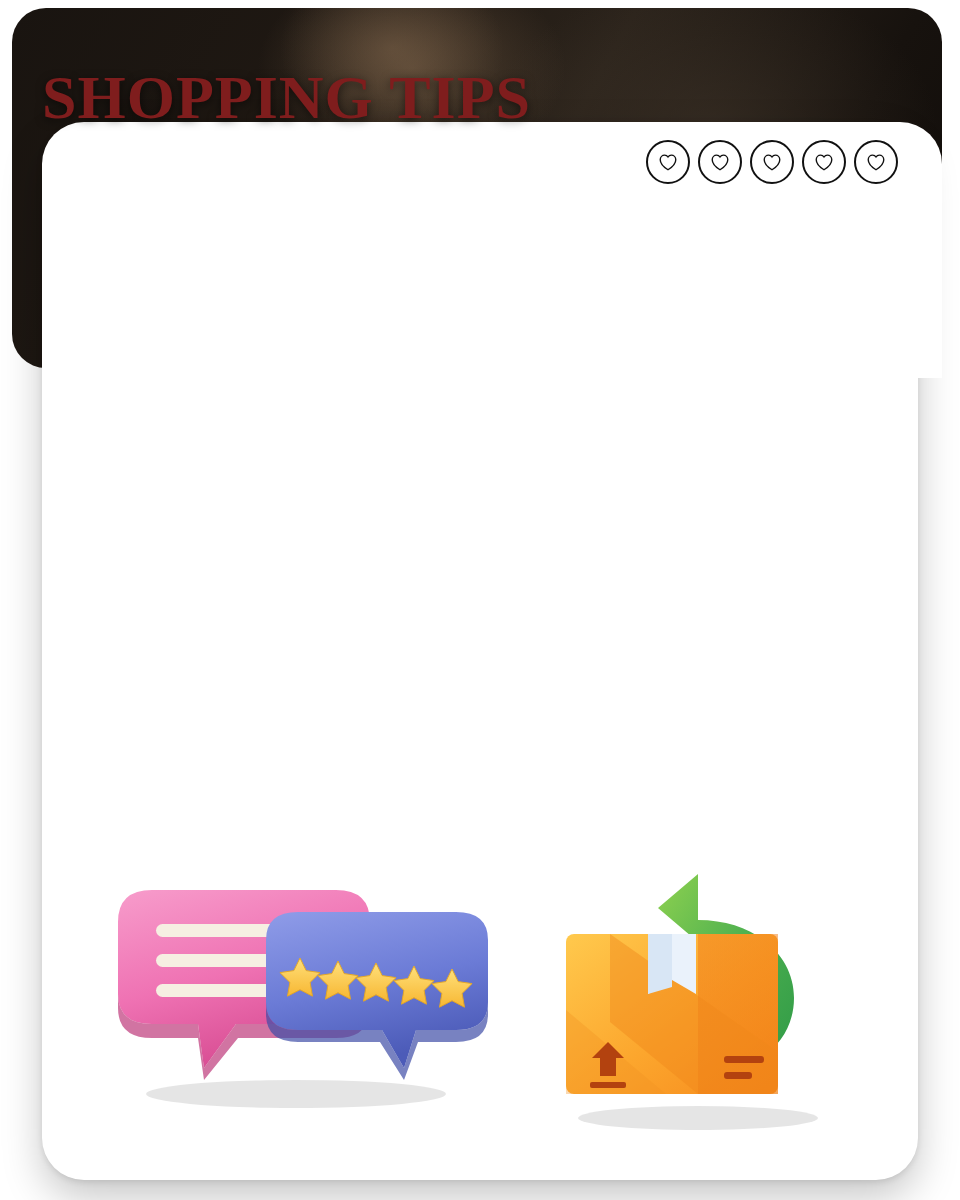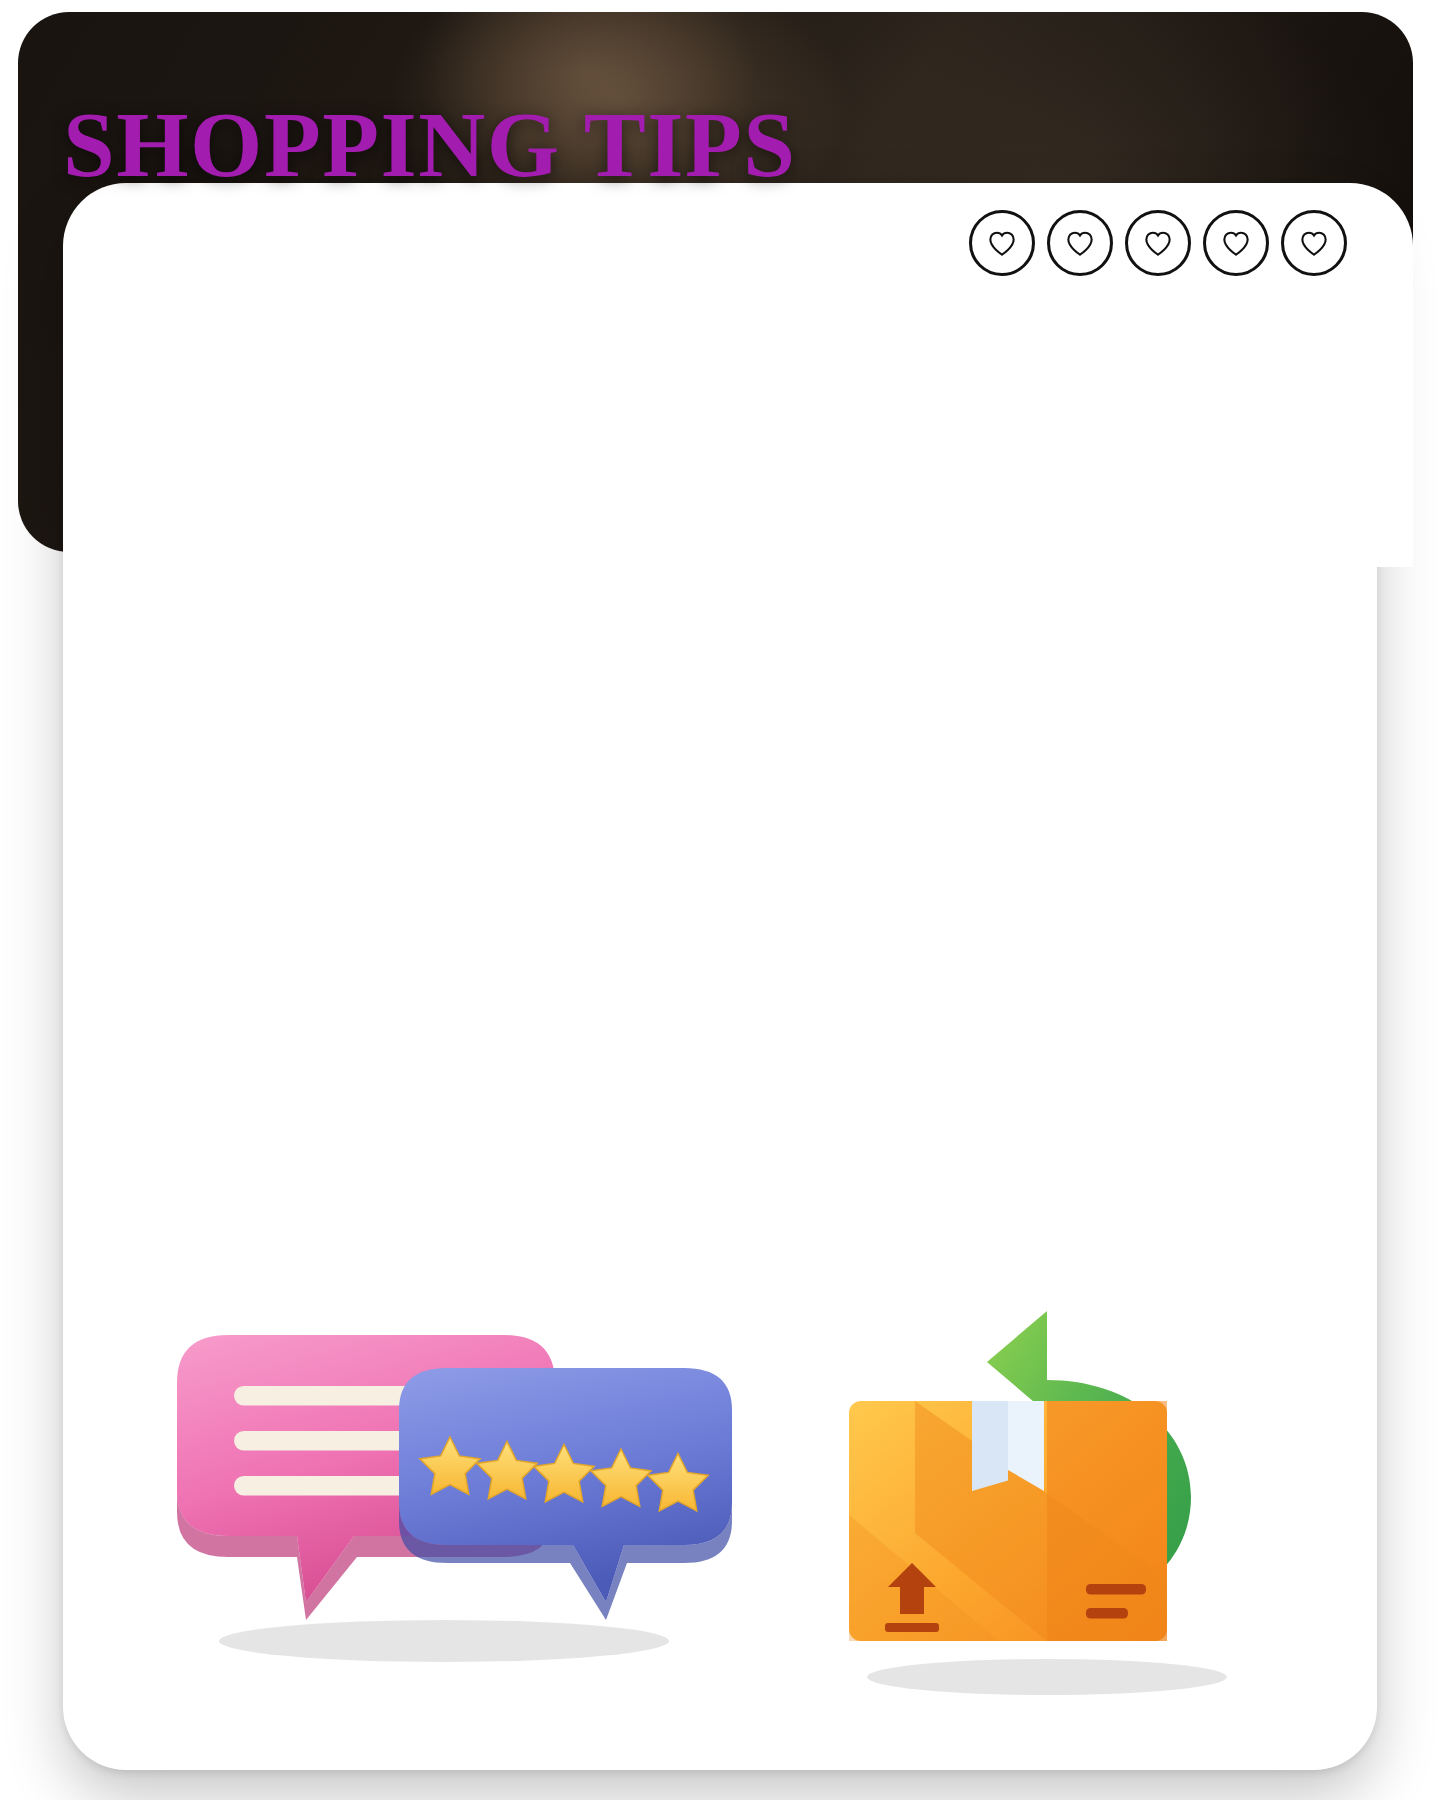--- a/index.html
+++ b/index.html
@@ -41,21 +41,21 @@
     background:
       radial-gradient(ellipse 160px 120px at 380px 40px, rgba(150,120,90,0.35), rgba(0,0,0,0) 70%),
       radial-gradient(ellipse 120px 260px at 120px 240px, rgba(0,0,0,0.45), rgba(0,0,0,0) 70%);
   }
 
   .banner-title {
     position: absolute;
     left: 42px;
     top: 62px;
     z-index: 6;
-    color: #a21caf;
+    color: #7f1d1d;
     font-family: "Liberation Serif", serif;
     font-weight: bold;
     font-size: 62px;
     letter-spacing: 1px;
     text-shadow: 0 2px 10px rgba(0,0,0,0.55);
     text-align: center;
   }
 
   
   .card {

